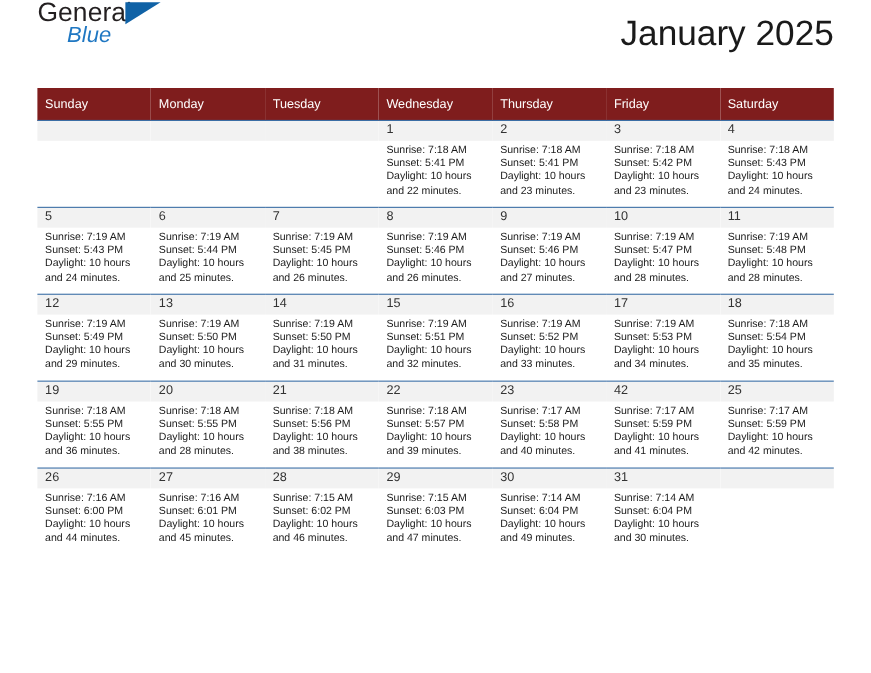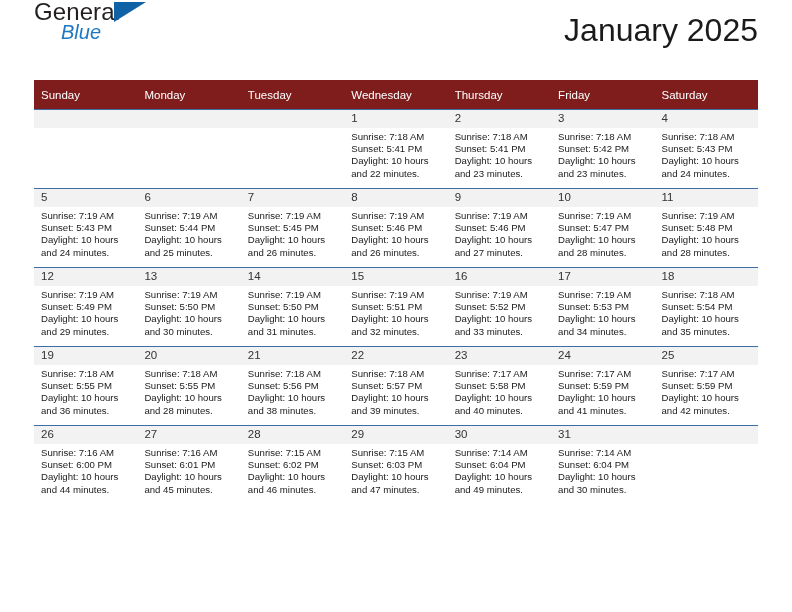--- a/index.html
+++ b/index.html
@@ -377,21 +377,21 @@
           <td>
             <span class="daynum">23</span>
             <div class="info">
               <div>Sunrise: 7:17 AM</div>
               <div>Sunset: 5:58 PM</div>
               <div>Daylight: 10 hours</div>
               <div>and 40 minutes.</div>
             </div>
           </td>
           <td>
-            <span class="daynum">24</span>
+            <span class="daynum">42</span>
             <div class="info">
               <div>Sunrise: 7:17 AM</div>
               <div>Sunset: 5:59 PM</div>
               <div>Daylight: 10 hours</div>
               <div>and 41 minutes.</div>
             </div>
           </td>
           <td>
             <span class="daynum">25</span>
             <div class="info">

